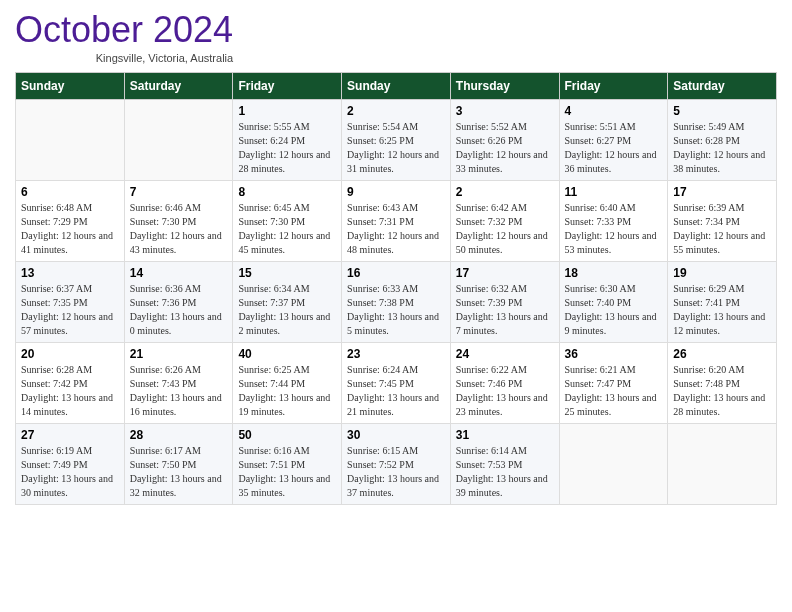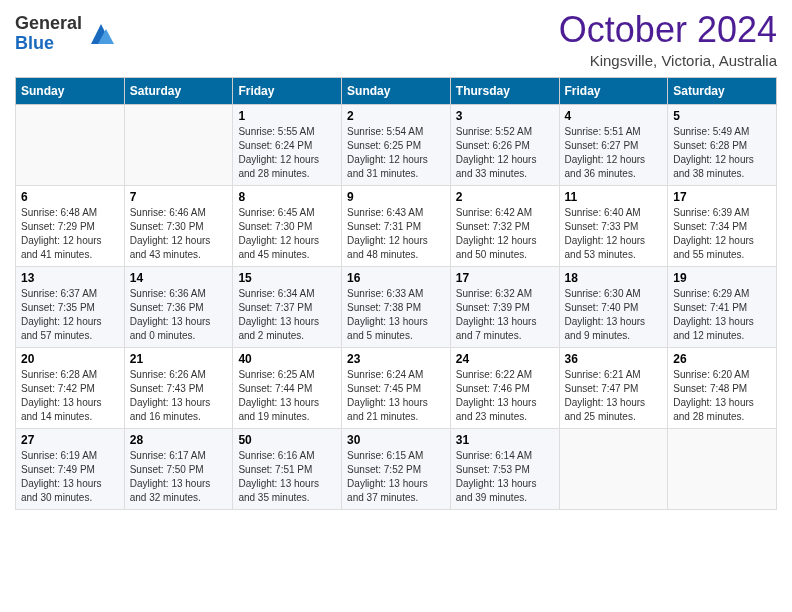--- a/index.html
+++ b/index.html
@@ -51,31 +51,31 @@
     .title-section {
       text-align: right;
     }
     .month-title {
       font-size: 36px;
       font-weight: normal;
       color: #4c1d95;
       line-height: 1.1;
     }
     .location {
-      font-size: 15px;
+      font-size: 11px;
       color: #444;
       margin-top: 2px;
     }
     .calendar {
       width: 100%;
       border-collapse: collapse;
       font-size: 11px;
     }
     .calendar thead tr th {
-      background: #0369a1;
+      background: #14532d;
       color: #fff;
       text-align: left;
       padding: 6px 5px;
       font-size: 12px;
       font-weight: bold;
       border: 1px solid #ccc;
     }
     .calendar tbody tr {
       background: #fff;
     }
@@ -92,40 +92,31 @@
     }
     .day-number {
       font-weight: bold;
       font-size: 12px;
       margin-bottom: 2px;
     }
     .day-info {
       font-size: 10px;
       color: #333;
       line-height: 1.4;
+      font-family: Liberation Serif, serif;
     }
     .empty-cell {
       background: #f9f9f9;
     }
   </style>
 </head>
 <body>
 
 <div class="page">
   <div class="header">
-    <div class="logo">
-      <div class="logo-text">
-        <span class="logo-general">General</span>
-        <span class="logo-blue">Blue</span>
-      </div>
-      <svg class="logo-icon" viewBox="0 0 30 30" xmlns="http://www.w3.org/2000/svg">
-        <polygon points="5,25 25,25 15,5" fill="#1a6bbf"></polygon>
-        <polygon points="12,25 28,25 20,10" fill="#4a9de0"></polygon>
-      </svg>
-    </div>
     <div class="title-section">
       <div class="month-title">October 2024</div>
       <div class="location">Kingsville, Victoria, Australia</div>
     </div>
   </div>
 
   <table class="calendar">
     <thead>
       <tr>
       <th>Sunday</th>

